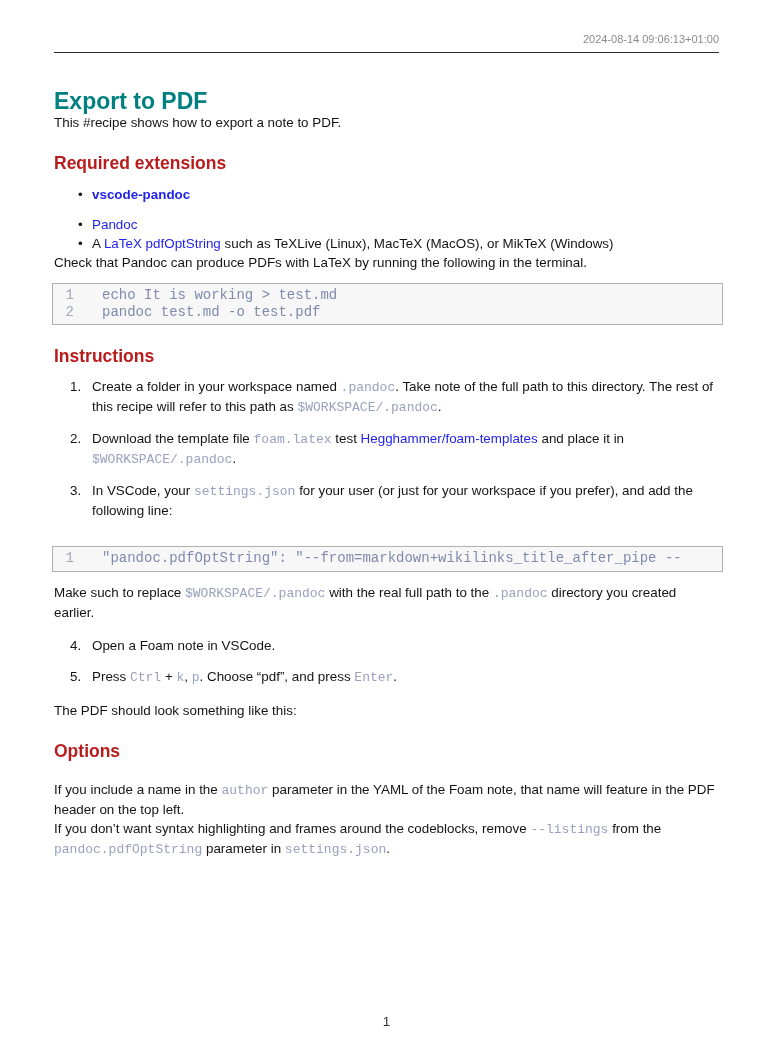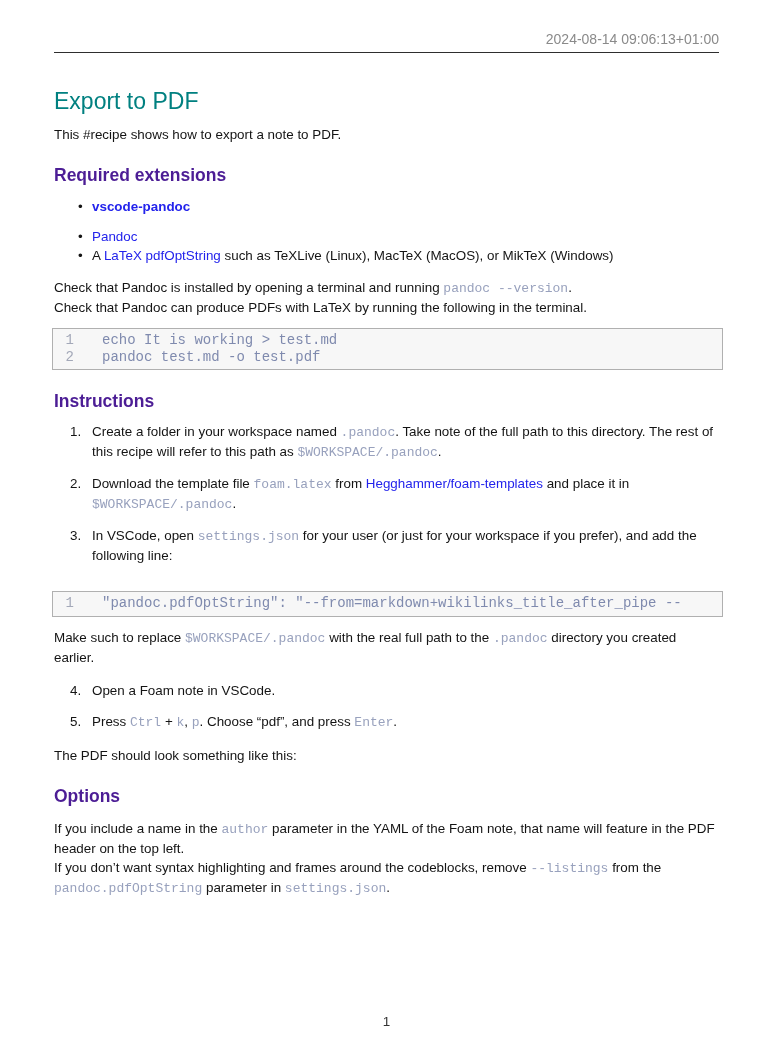--- a/index.html
+++ b/index.html
@@ -10,53 +10,53 @@
     background: #ffffff;
     box-sizing: border-box;
     padding: 0 50px 0 54px;
     font-family: "Liberation Sans", sans-serif;
     color: #141414;
     overflow: hidden;
   }
   .doc-header {
     padding-top: 31px;
     text-align: right;
-    font-size: 14px;
+    font-size: 11px;
     line-height: 16px;
     color: #8a8a8a;
   }
   .header-rule {
     border: 0;
     border-top: 1px solid #2e2e2e;
     margin: 5px 0 0 0;
   }
   h1.doc-title {
-    margin: 36px 0 12px 0;
+    margin: 36px 0 0 0;
     font-size: 23px;
     line-height: 24px;
-    font-weight: normal;
+    font-weight: bold;
     color: #008080;
   }
   h2.section-heading {
     margin: 22px 0 0 0;
     font-size: 17.5px;
     line-height: 19px;
     font-weight: bold;
-    color: #4c1d95;
+    color: #b91c1c;
   }
   p.body-par {
     margin: 0;
     font-size: 13.4px;
     line-height: 19px;
   }
   p.intro { }
   p.check-first { margin-top: 13px; }
   p.replace-par { margin-top: 11px; }
   p.result-par { margin-top: 14px; }
-  p.options-first { margin-top: 13px; }
+  p.options-first { margin-top: 19px; }
   ul.doc-list {
     list-style: none;
     margin: 12px 0 0 0;
     padding: 0 0 0 38px;
     font-size: 13.4px;
     line-height: 19px;
   }
   ul.doc-list.tools { margin-top: 11px; }
   ul.doc-list li { position: relative; }
   ul.doc-list li::before {
@@ -142,21 +142,20 @@
   <h2 class="section-heading">Required extensions</h2>
   <ul class="doc-list">
     <li><a href="#" class="doc-link bold">vscode-pandoc</a></li>
   </ul>
 
   <ul class="doc-list tools">
     <li><a href="#" class="doc-link">Pandoc</a></li>
     <li><span>A </span><a href="#" class="doc-link">LaTeX pdfOptString</a><span> such as TeXLive (Linux), MacTeX (MacOS), or MikTeX (Windows)</span></li>
   </ul>
 
-  <p class="body-par check-first"><span>Check that Pandoc is installed by opening a terminal and running </span><span class="inline-code">pandoc --version</span><span>.</span></p>
   <p class="body-par"><span>Check that Pandoc can produce PDFs with LaTeX by running the following in the terminal.</span></p>
 
   <div class="code-block">
     <div class="code-line">
       <span class="lineno">1</span>
       <span class="codetext">echo It is working &gt; test.md</span>
     </div>
     <div class="code-line">
       <span class="lineno">2</span>
       <span class="codetext">pandoc test.md -o test.pdf</span>
@@ -165,25 +164,25 @@
 
   <h2 class="section-heading instructions-heading">Instructions</h2>
 
   <div class="olist">
     <div class="list-row">
       <span class="item-num">1.</span>
       <div class="item-body"><span>Create a folder in your workspace named </span><span class="inline-code">.pandoc</span><span>. Take note of the full path to this directory. The rest of this recipe will refer to this path as </span><span class="inline-code">$WORKSPACE/.pandoc</span><span>.</span></div>
     </div>
     <div class="list-row">
       <span class="item-num">2.</span>
-      <div class="item-body"><span>Download the template file </span><span class="inline-code">foam.latex</span><span> from </span><a href="#" class="doc-link">Hegghammer/foam-templates</a><span> and place it in </span><span class="inline-code">$WORKSPACE/.pandoc</span><span>.</span></div>
+      <div class="item-body"><span>Download the template file </span><span class="inline-code">foam.latex</span><span> test </span><a href="#" class="doc-link">Hegghammer/foam-templates</a><span> and place it in </span><span class="inline-code">$WORKSPACE/.pandoc</span><span>.</span></div>
     </div>
     <div class="list-row">
       <span class="item-num">3.</span>
-      <div class="item-body"><span>In VSCode, open </span><span class="inline-code">settings.json</span><span> for your user (or just for your workspace if you prefer), and add the following line:</span></div>
+      <div class="item-body"><span>In VSCode, your </span><span class="inline-code">settings.json</span><span> for your user (or just for your workspace if you prefer), and add the following line:</span></div>
     </div>
   </div>
 
   <div class="code-block settings">
     <div class="code-line">
       <span class="lineno">1</span>
       <span class="codetext">"pandoc.pdfOptString": "--from=markdown+wikilinks_title_after_pipe --</span>
     </div>
     <div class="code-line">
       <span class="lineno"></span>

